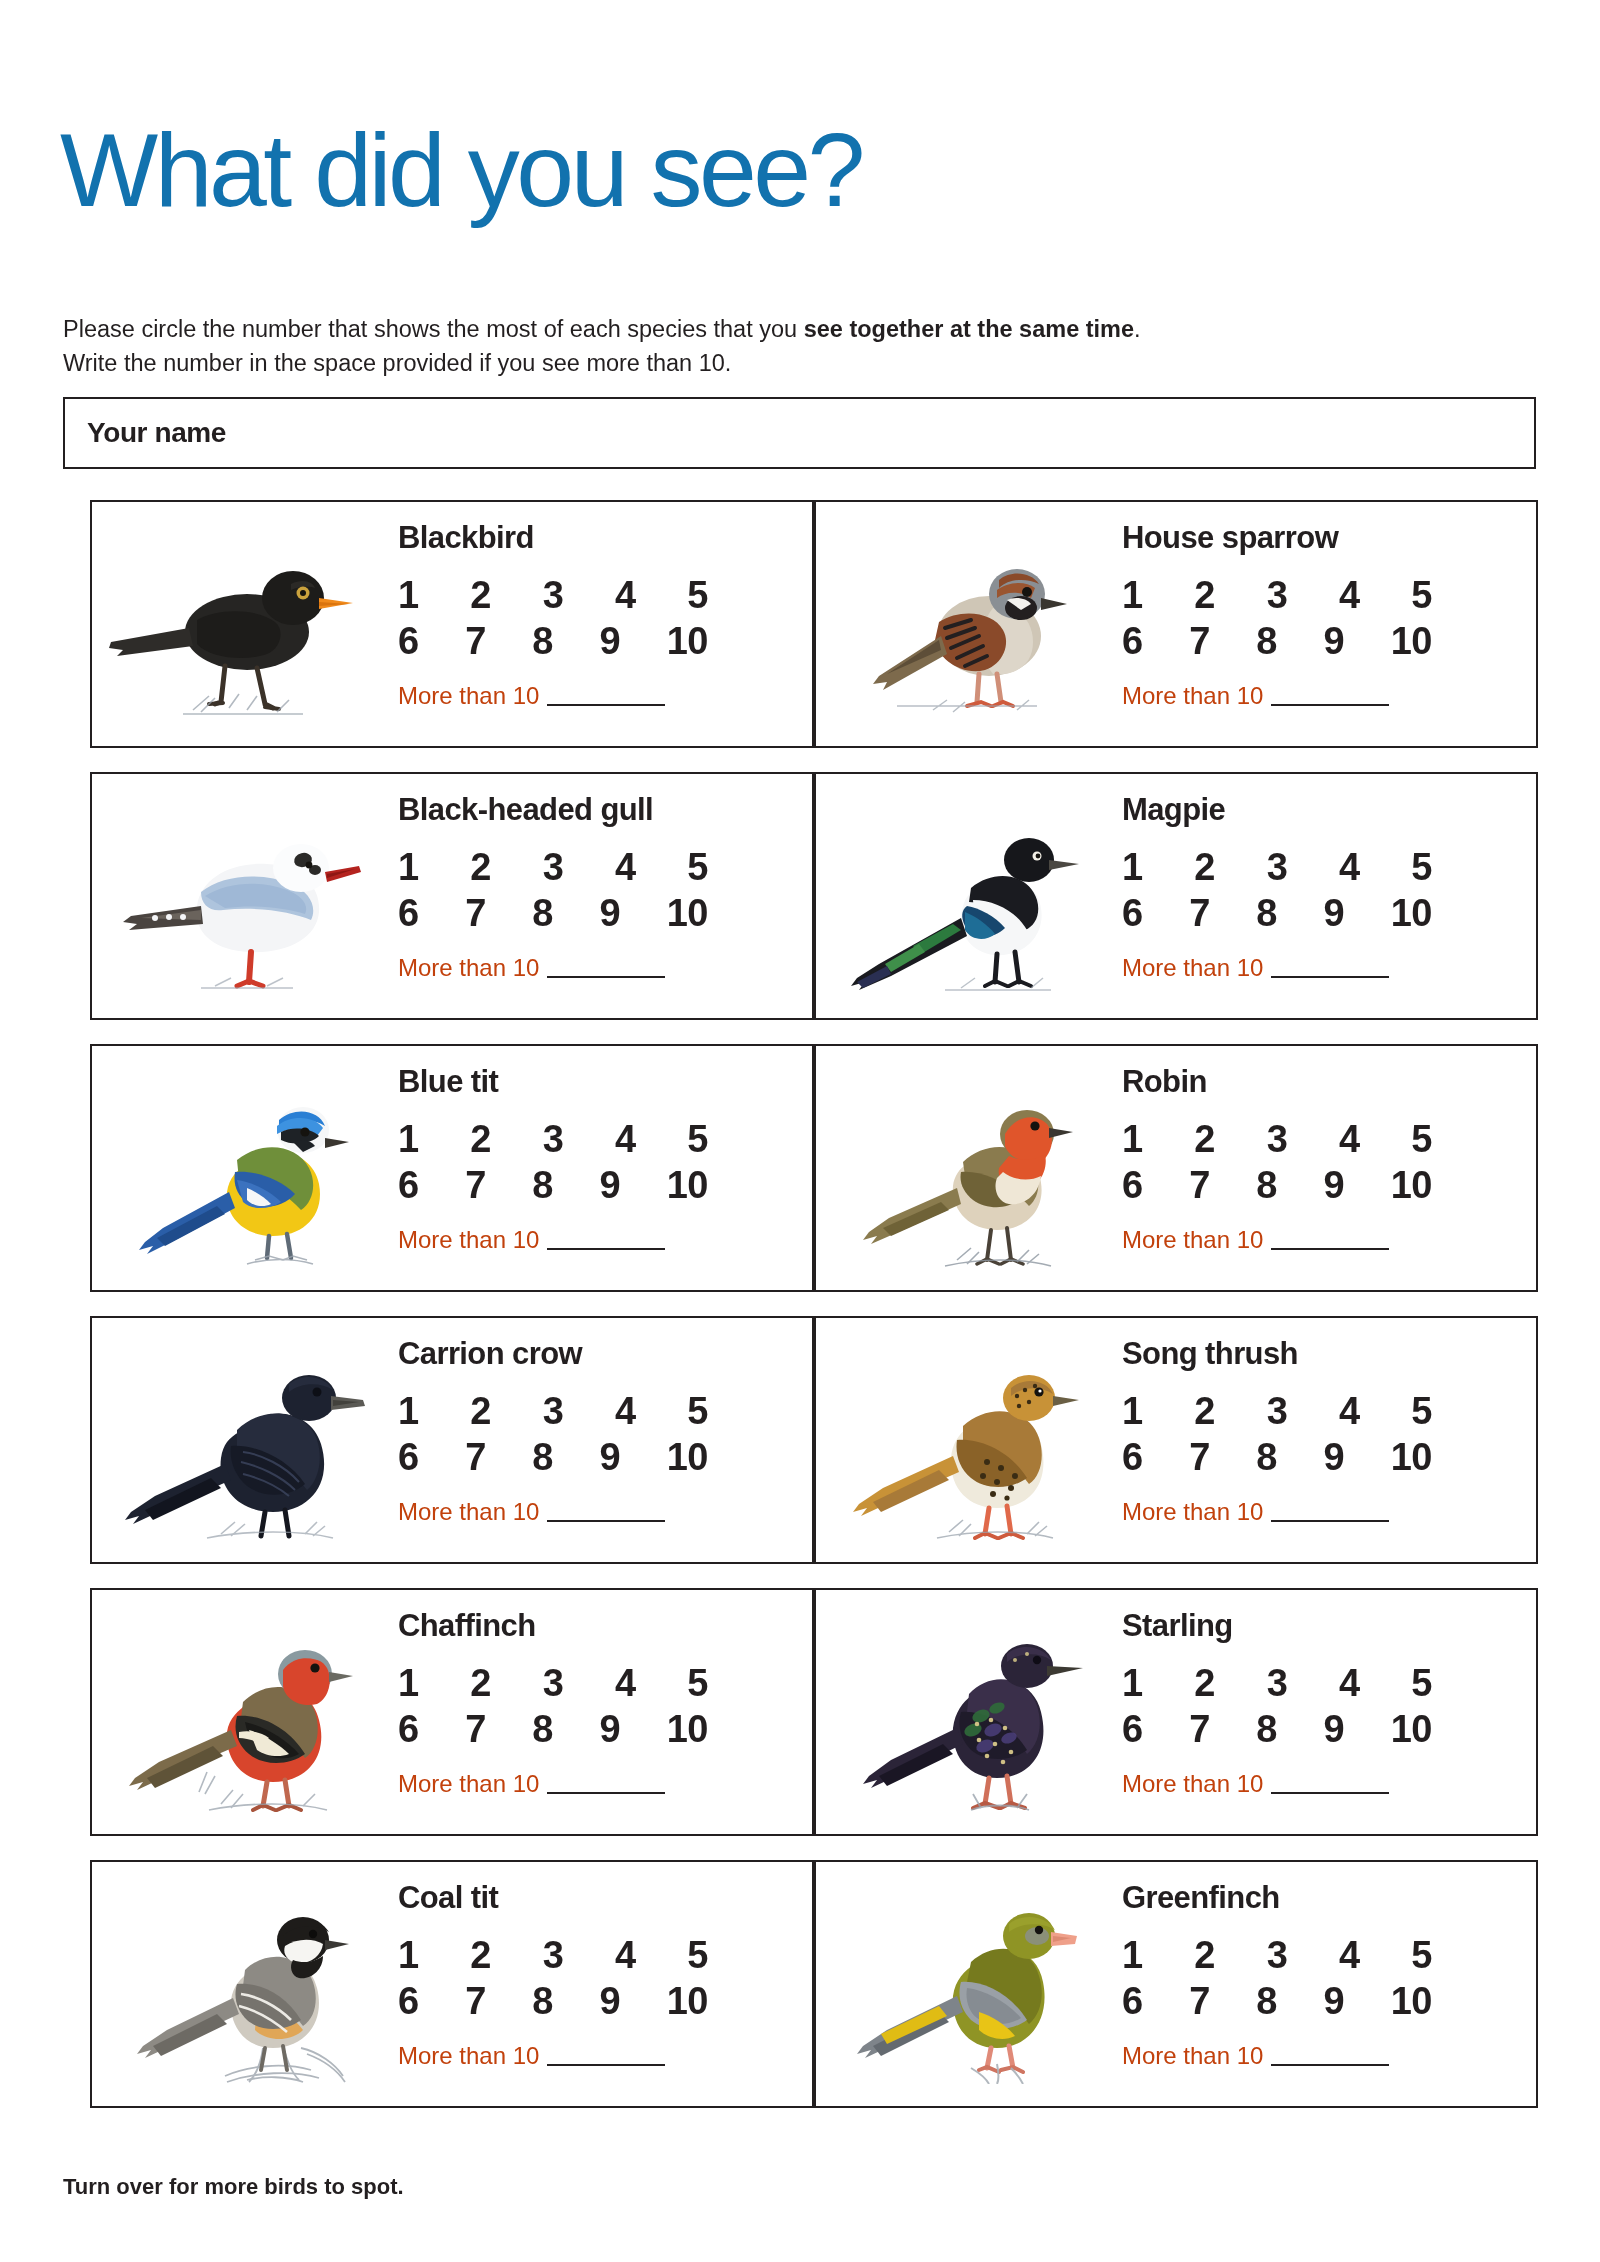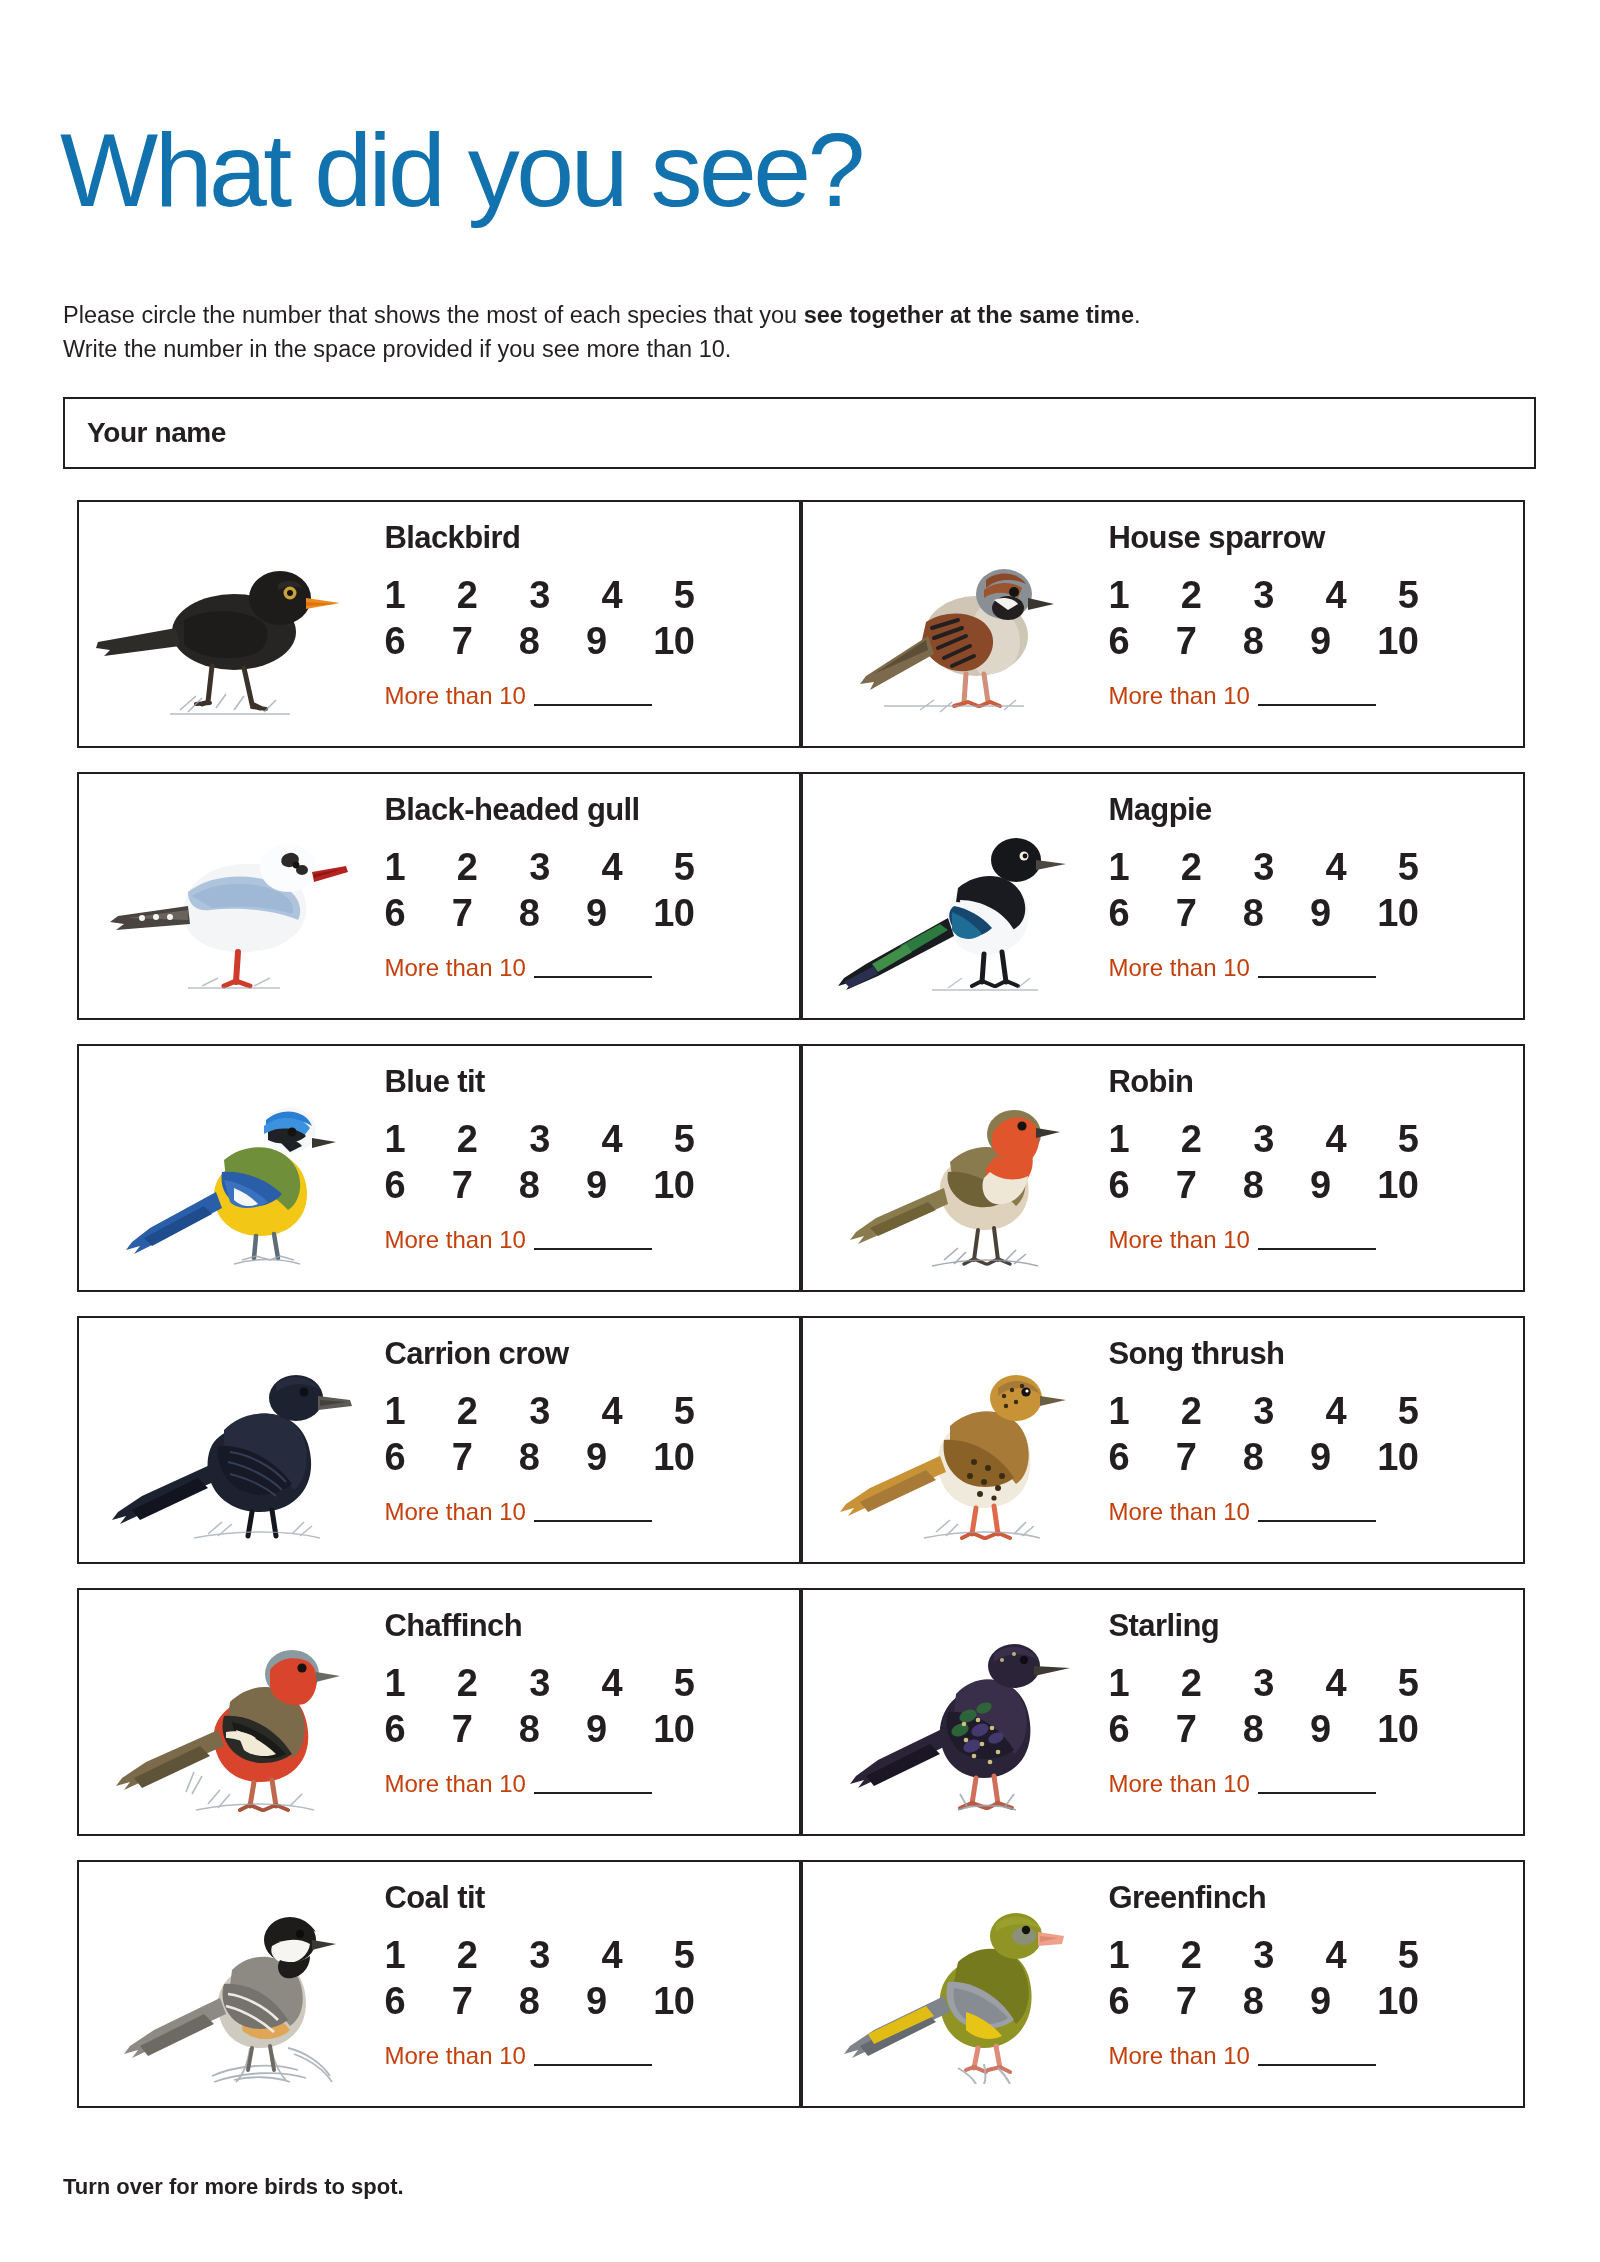--- a/index.html
+++ b/index.html
@@ -32,21 +32,21 @@
     line-height: 104px;
     font-weight: 400;
     letter-spacing: -3.5px;
     color: #1272ae;
     white-space: nowrap;
   }
 
   .instructions {
     position: absolute;
     left: 63px;
-    top: 298px;
+    top: 312px;
     width: 1400px;
     font-size: 23.5px;
     line-height: 34px;
     color: #231f20;
     font-weight: 400;
   }
   .instructions b { font-weight: 700; }
 
   
   .name-box {
@@ -71,21 +71,21 @@
 
   
   .grid {
     position: absolute;
     left: 63px;
     top: 500px;
     width: 1475px;
   }
   .row {
     display: flex;
-    justify-content: center;
+    justify-content: flex-end;
     margin-bottom: 24px;
   }
   .card {
     width: 724px;
     height: 248px;
     border: 2px solid #231f20;
     box-sizing: border-box;
     display: flex;
     flex-direction: row;
     align-items: center;

